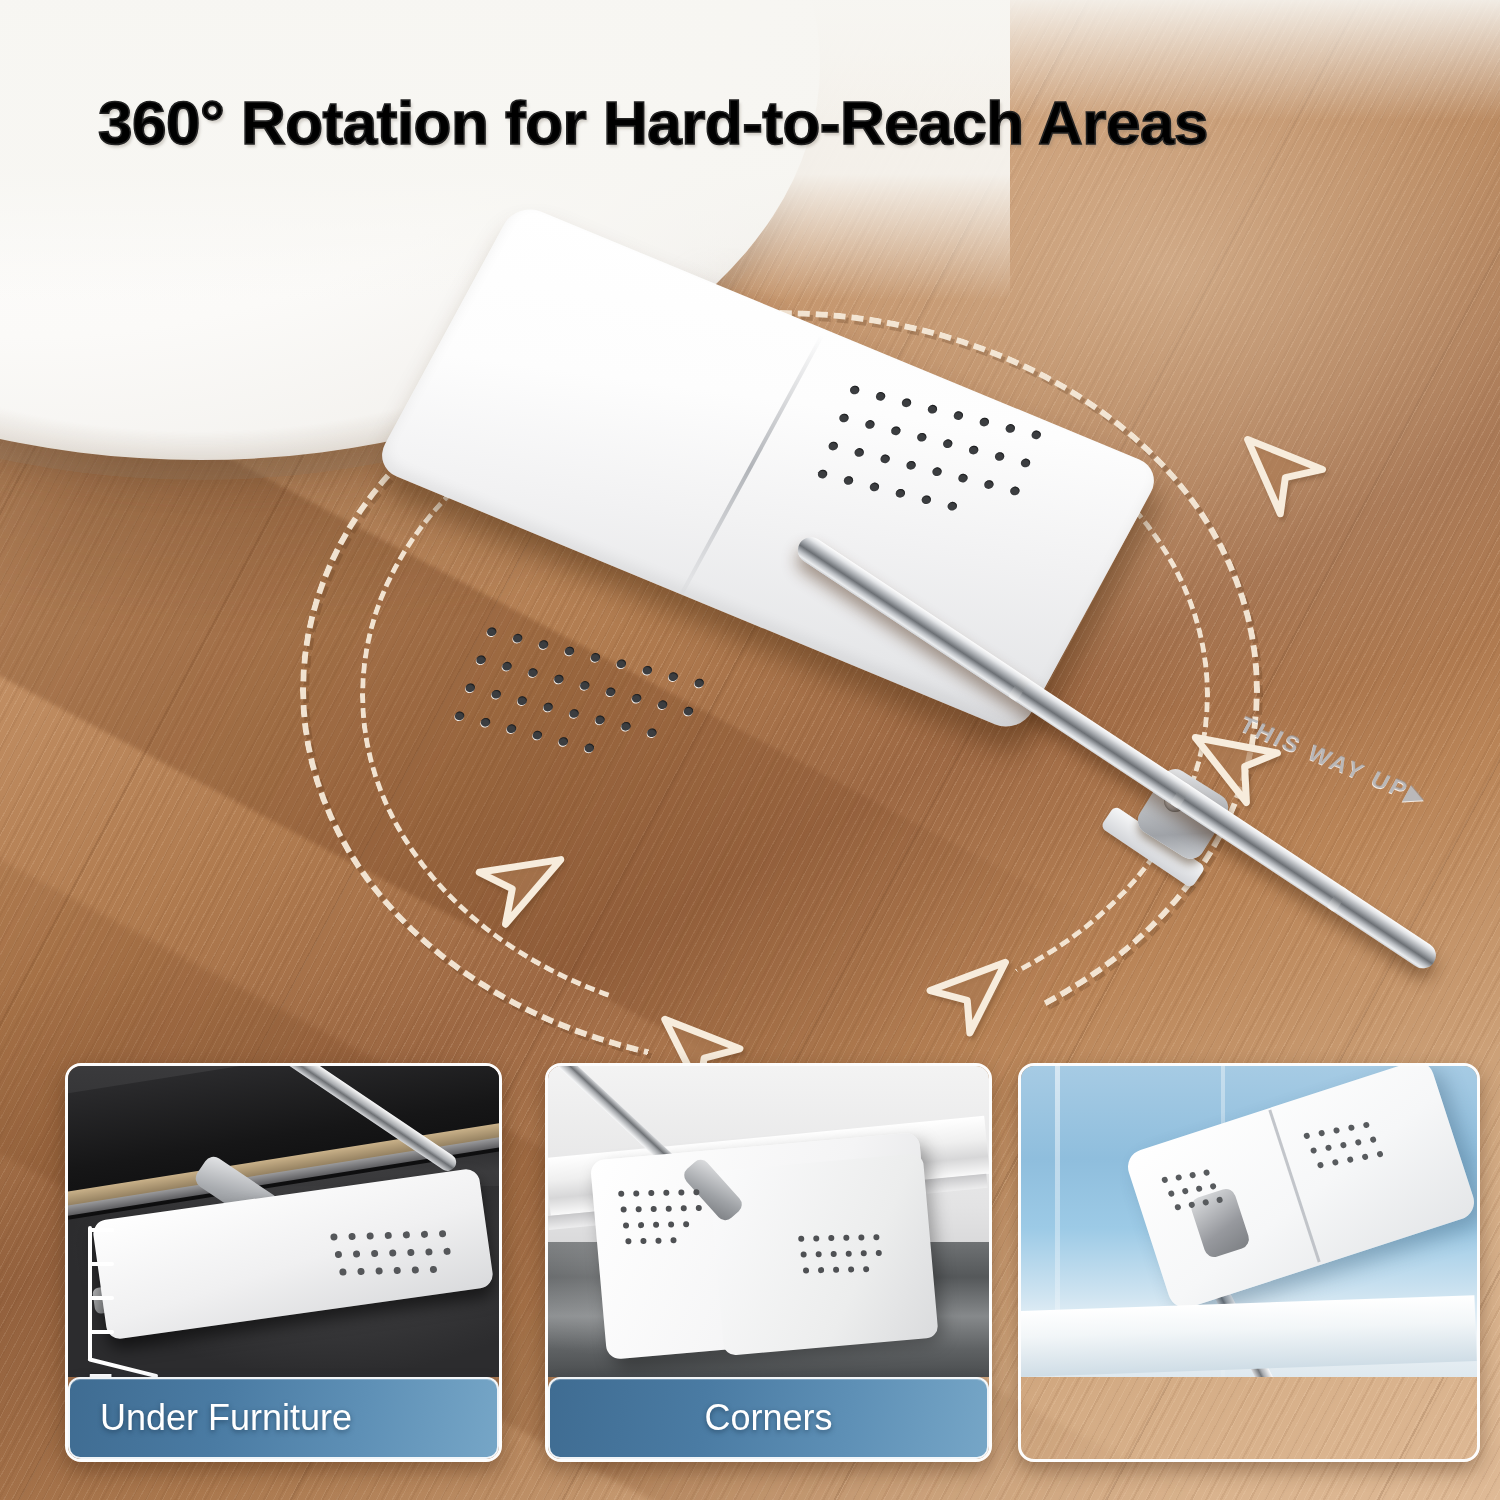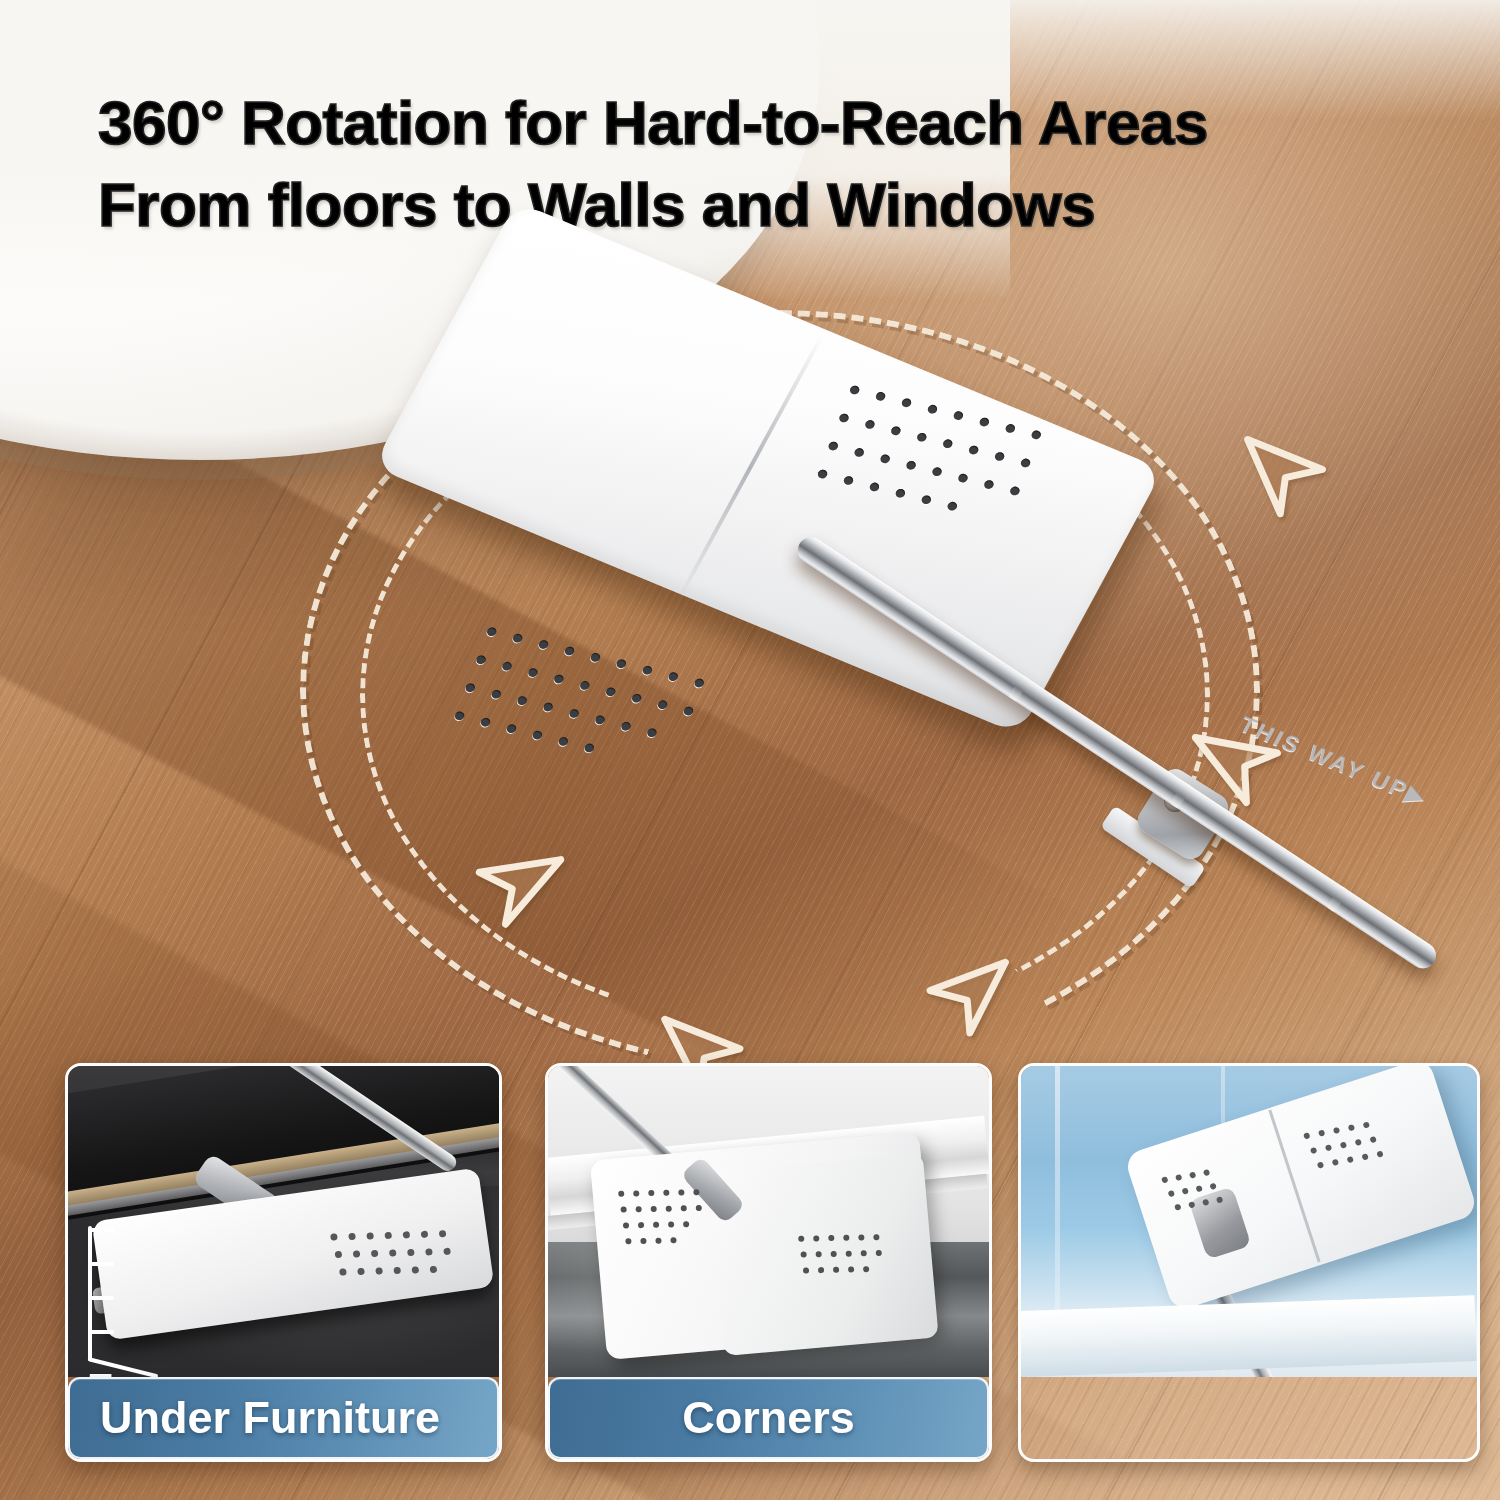--- a/index.html
+++ b/index.html
@@ -239,21 +239,21 @@
     background:linear-gradient(160deg,#dcdee0,#97999e 60%,#7d8084);}
   .s3 .dotrow i{position:absolute;width:6px;height:6px;border-radius:50%;background:#585b5e;}
   .s3 .dotrow{position:absolute;}
 
   
   .caption{position:absolute;left:0;bottom:0;width:100%;height:82px;
     display:flex;align-items:center;
     background:linear-gradient(100deg,#3f6c92 0%,#4a7ba3 35%,#5e90b6 68%,#76a6c7 100%);
     border:2px solid rgba(255,255,255,.92);border-radius:12px;box-sizing:border-box;
     box-shadow:0 6px 14px rgba(30,55,80,.4), inset 0 1px 0 rgba(255,255,255,.25);}
-  .caption span{color:#fff;font-size:45px;font-weight:700;
+  .caption span{color:#fff;font-size:36px;font-weight:400;
     text-shadow:0 2px 5px rgba(20,45,70,.55);white-space:nowrap;}
   .cap-left{padding-left:30px;}
   .cap-center{justify-content:center;}
 </style>
 </head>
 <body>
 
 <div id="stage">
 
   <div class="floor"></div>
@@ -264,21 +264,20 @@
   <div class="table-shadow"></div>
   <div class="leg-shadow"></div>
   <div class="table-leg"></div>
   <div class="table-top"></div>
   <div class="table-rim"></div>
 
   <div class="head-wash"></div>
   <div class="head-wash2"></div>
   <div class="headline">
     <span>360° Rotation for Hard-to-Reach Areas</span>
-    <span class="l2">From floors to Walls and Windows</span>
   </div>
 
   <div class="ring-wrap">
     <div class="ring-shadow"></div>
     <div class="ring"></div>
     <div class="ring inner"></div>
   </div>
 
   <div class="arrow" style="left:1245px;top:430px;">
     <svg width="90" height="90" viewBox="0 0 90 90">

